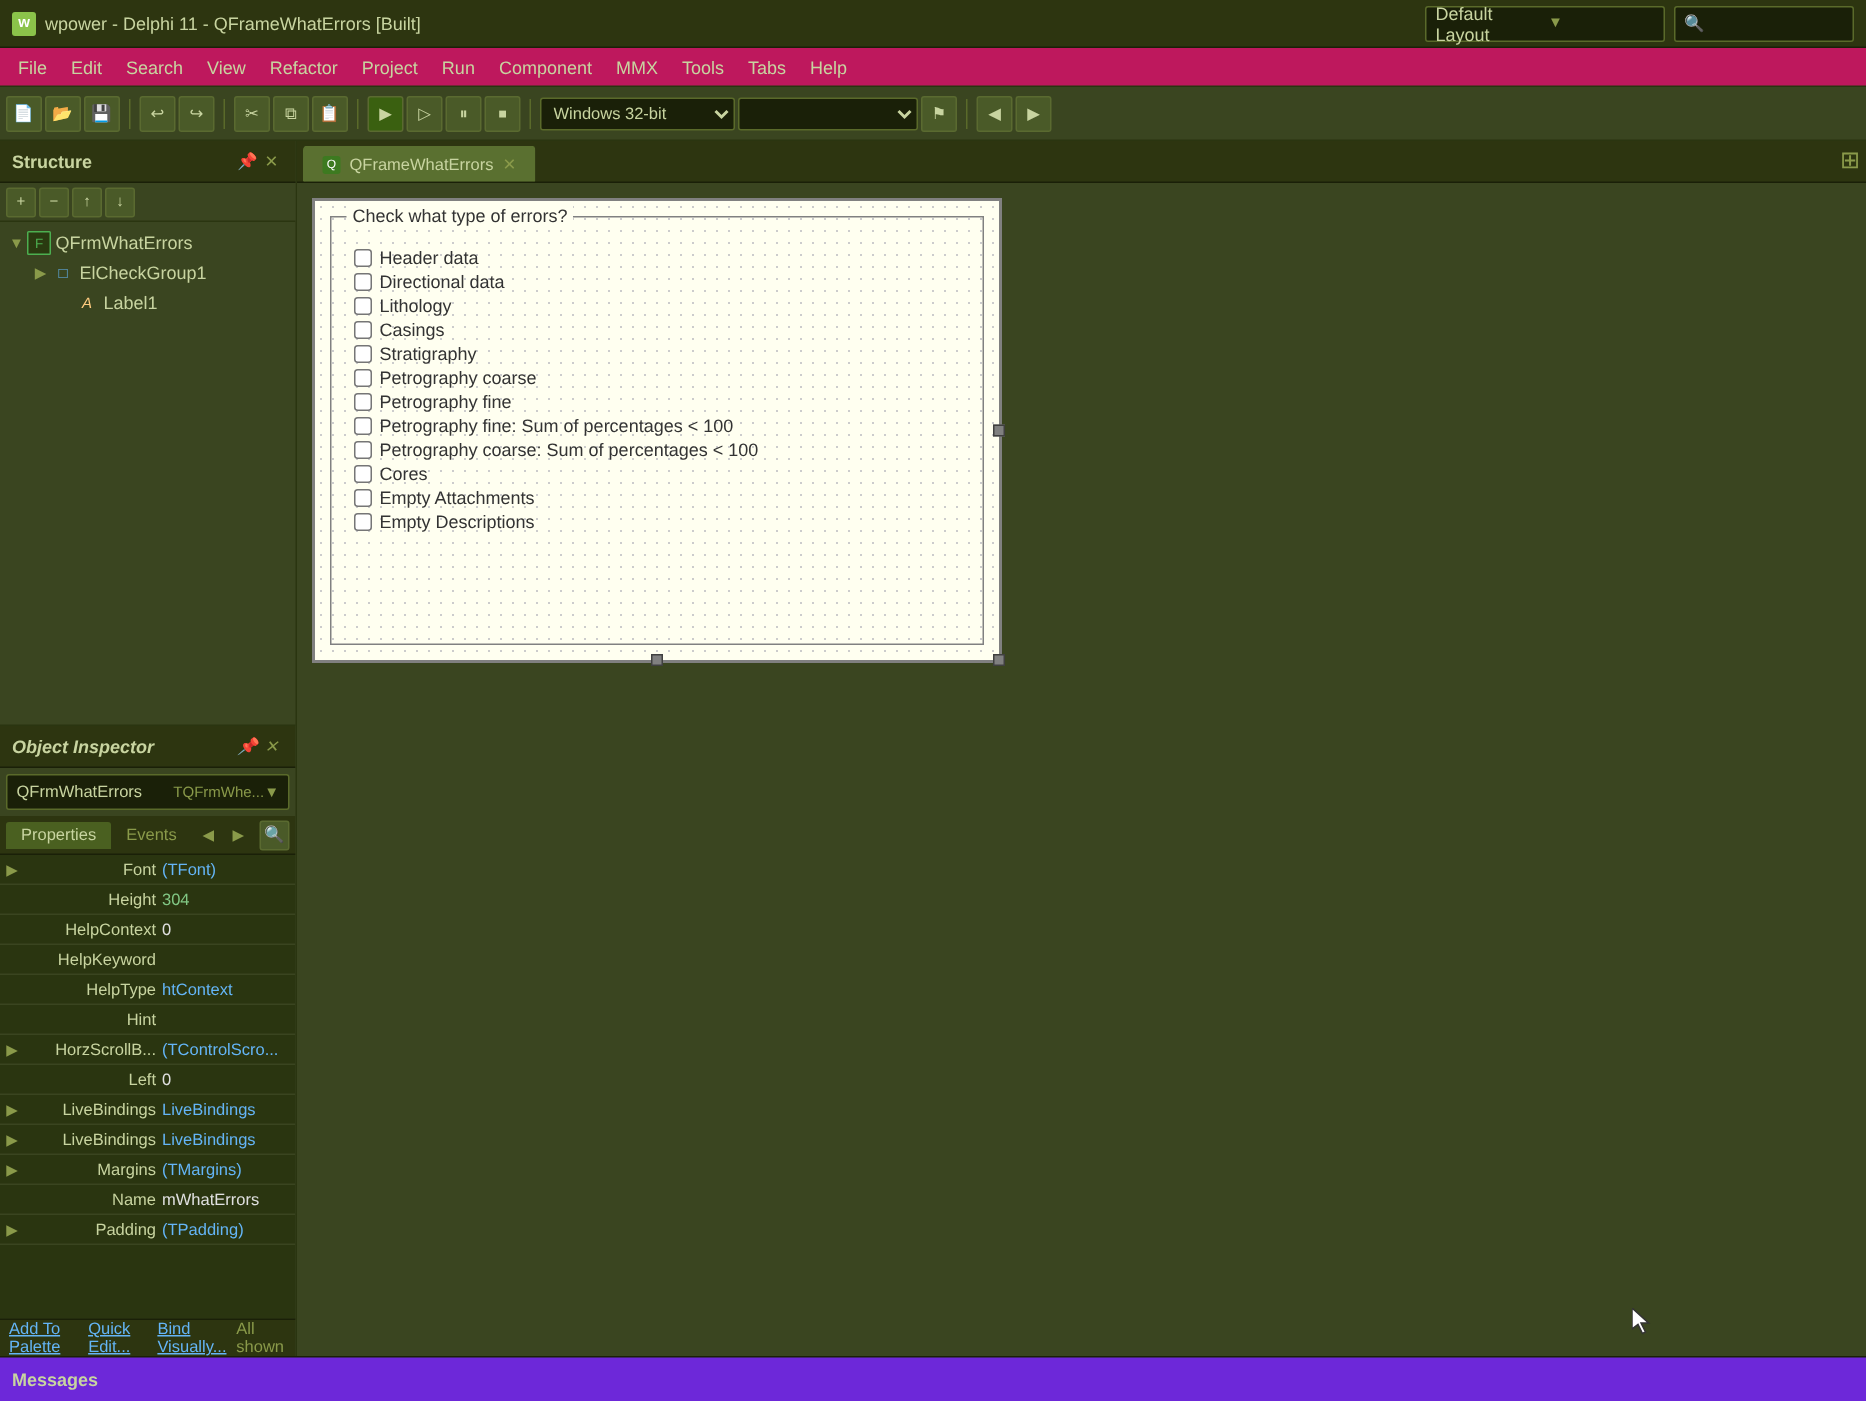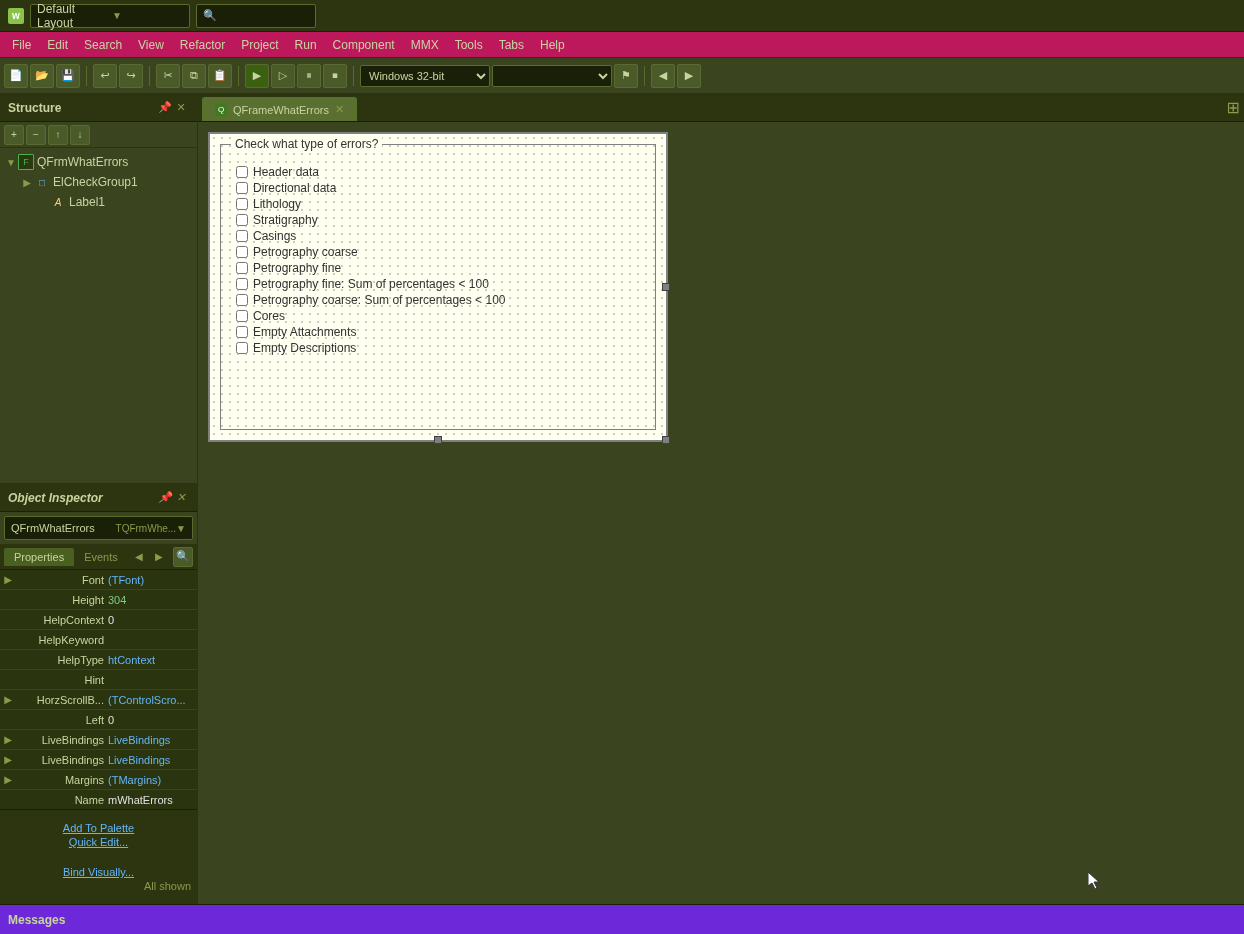--- a/index.html
+++ b/index.html
@@ -492,20 +492,21 @@
       font-weight: bold;
     }
   </style>
 </head>
 <body>
 
 <div id="title-bar">
   <div id="title-bar-icon">
     <span>w</span>
   </div>
+  <span id="title-text">wpower - Delphi 11 - QFrameWhatErrors [Built]</span>
   <div id="layout-selector">
     <span>Default Layout</span>
     <span id="layout-dropdown-arrow">▼</span>
   </div>
   <div id="title-search-box">
     <span id="title-search-icon">🔍</span>
   </div>
 </div>
 
 <div id="menu-bar">
@@ -681,21 +682,21 @@
           <span class="prop-name">Name</span>
           <span class="prop-value prop-value-normal">mWhatErrors</span>
         </div>
 
         <div class="prop-row">
           <span class="prop-expand">▶</span>
           <span class="prop-name">Padding</span>
           <span class="prop-value prop-value-blue">(TPadding)</span>
         </div>
       </div>
-      <div id="oi-bottom" style="flex-direction: column; height: auto; padding: 12px 6px; gap: 2px;">
+      <div id="oi-bottom" style="flex-direction: row; height: auto; padding: 0 6px; gap: 2px;">
         <span class="oi-bottom-btn">Add To Palette</span>
         <span class="oi-bottom-btn">Quick Edit...</span>
         <br>
         <span class="oi-bottom-btn">Bind Visually...</span>
         <span id="all-shown-label">All shown</span>
       </div>
     </div>
 
   </div>
 
@@ -729,25 +730,25 @@
             <div class="check-item">
               <input type="checkbox" style="">
                 <span>Directional data</span>
             </div>
             <div class="check-item">
               <input type="checkbox" style="">
                 <span>Lithology</span>
             </div>
             <div class="check-item">
               <input type="checkbox" style="">
+                <span>Casings</span>
+            </div>
+            <div class="check-item">
+              <input type="checkbox" style="">
                 <span>Stratigraphy</span>
-            </div>
-            <div class="check-item">
-              <input type="checkbox" style="">
-                <span>Casings</span>
             </div>
             <div class="check-item">
               <input type="checkbox" style="">
                 <span>Petrography coarse</span>
             </div>
             <div class="check-item">
               <input type="checkbox" style="">
                 <span>Petrography fine</span>
             </div>
             <div class="check-item">

